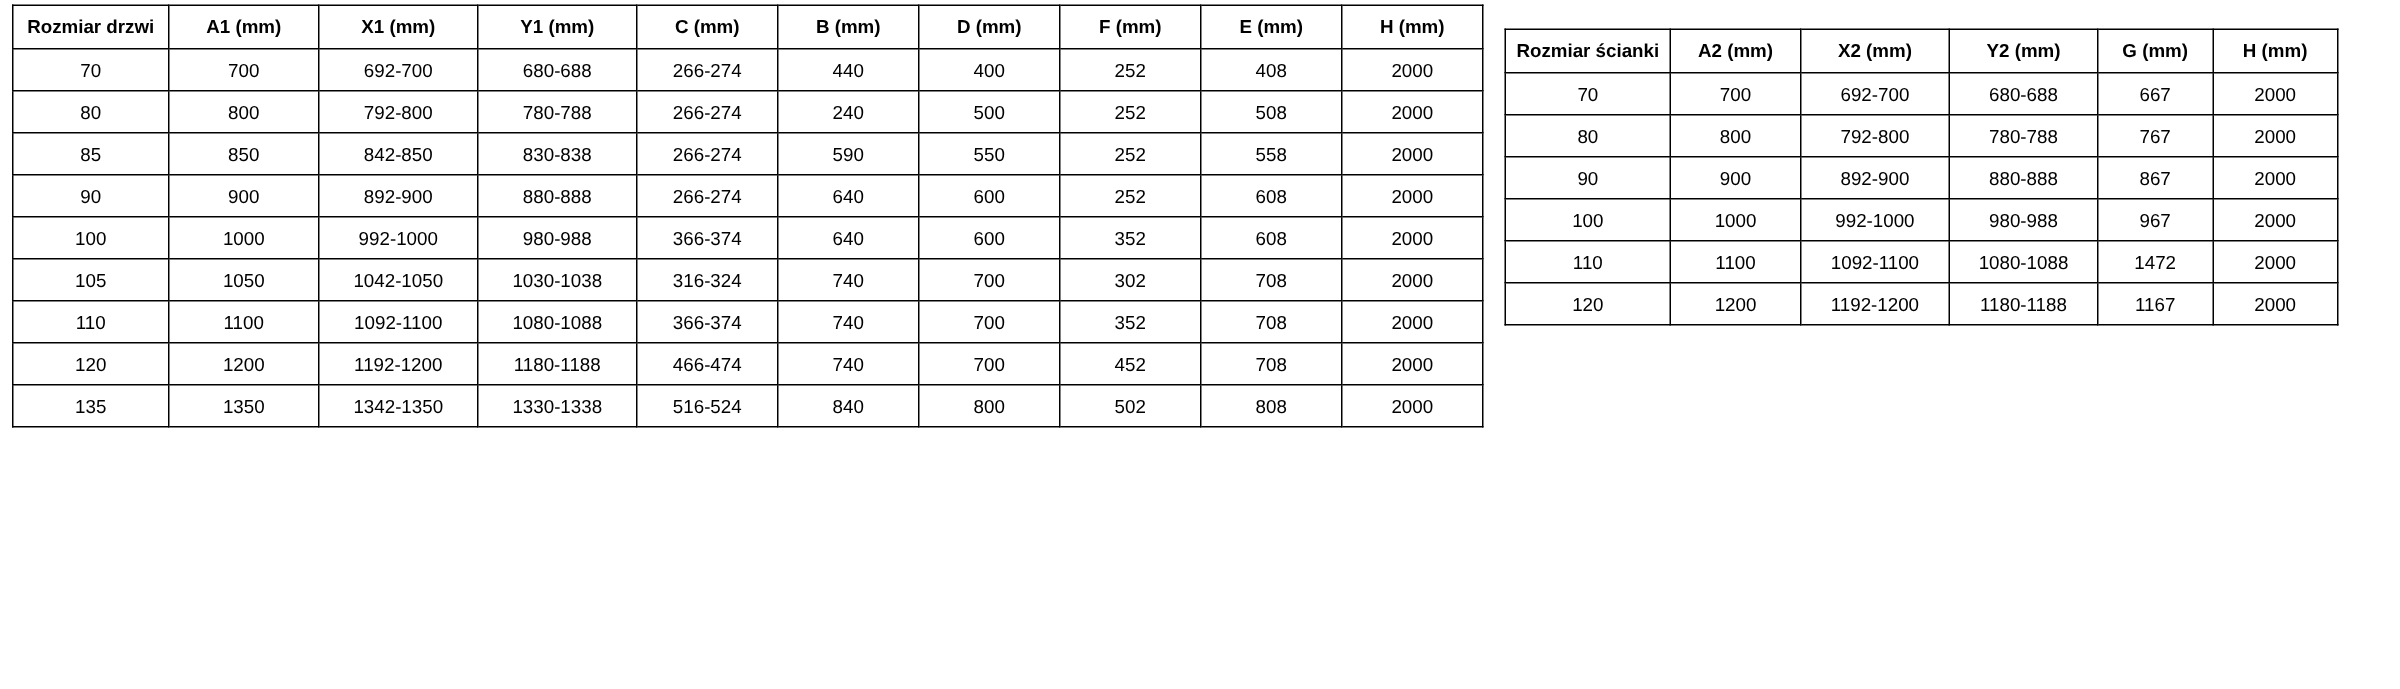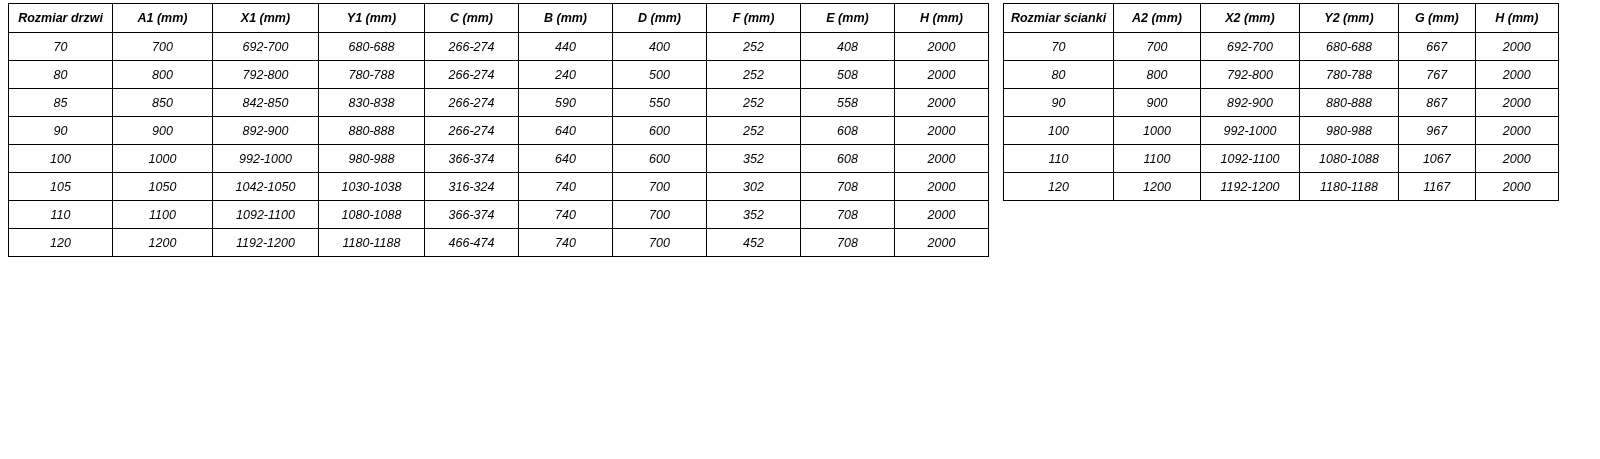--- a/index.html
+++ b/index.html
@@ -11,32 +11,31 @@
     width: 1600px;
     height: 459px;
     font-family: "Liberation Sans", sans-serif;
     color: #000000;
     overflow: hidden;
   }
   .page {
     position: relative;
     width: 1559px;
     height: 459px;
-    font-style: italic;
   }
   .table-wrap {
     position: absolute;
   }
   #doors-table-wrap {
     left: 8px;
     top: 3px;
   }
   #walls-table-wrap {
     left: 1003px;
-    top: 3px;
+    top: 19px;
   }
   table {
     border-collapse: collapse;
     table-layout: fixed;
   }
   table td, table th {
     border: 1px solid #000000;
     text-align: center;
     vertical-align: middle;
     font-size: 12.5px;
@@ -191,20 +190,32 @@
             <td>1200</td>
             <td>1192-1200</td>
             <td>1180-1188</td>
             <td>466-474</td>
             <td>740</td>
             <td>700</td>
             <td>452</td>
             <td>708</td>
             <td>2000</td>
           </tr>
+          <tr>
+            <td>135</td>
+            <td>1350</td>
+            <td>1342-1350</td>
+            <td>1330-1338</td>
+            <td>516-524</td>
+            <td>840</td>
+            <td>800</td>
+            <td>502</td>
+            <td>808</td>
+            <td>2000</td>
+          </tr>
         </tbody>
     </table>
   </div>
 
   <div class="table-wrap" id="walls-table-wrap">
     <table id="walls-table">
       <colgroup>
         <col class="w0">
           <col class="w1">
           <col class="w2">
@@ -253,21 +264,21 @@
             <td>992-1000</td>
             <td>980-988</td>
             <td>967</td>
             <td>2000</td>
           </tr>
           <tr>
             <td>110</td>
             <td>1100</td>
             <td>1092-1100</td>
             <td>1080-1088</td>
-            <td>1067</td>
+            <td>1472</td>
             <td>2000</td>
           </tr>
           <tr>
             <td>120</td>
             <td>1200</td>
             <td>1192-1200</td>
             <td>1180-1188</td>
             <td>1167</td>
             <td>2000</td>
           </tr>

